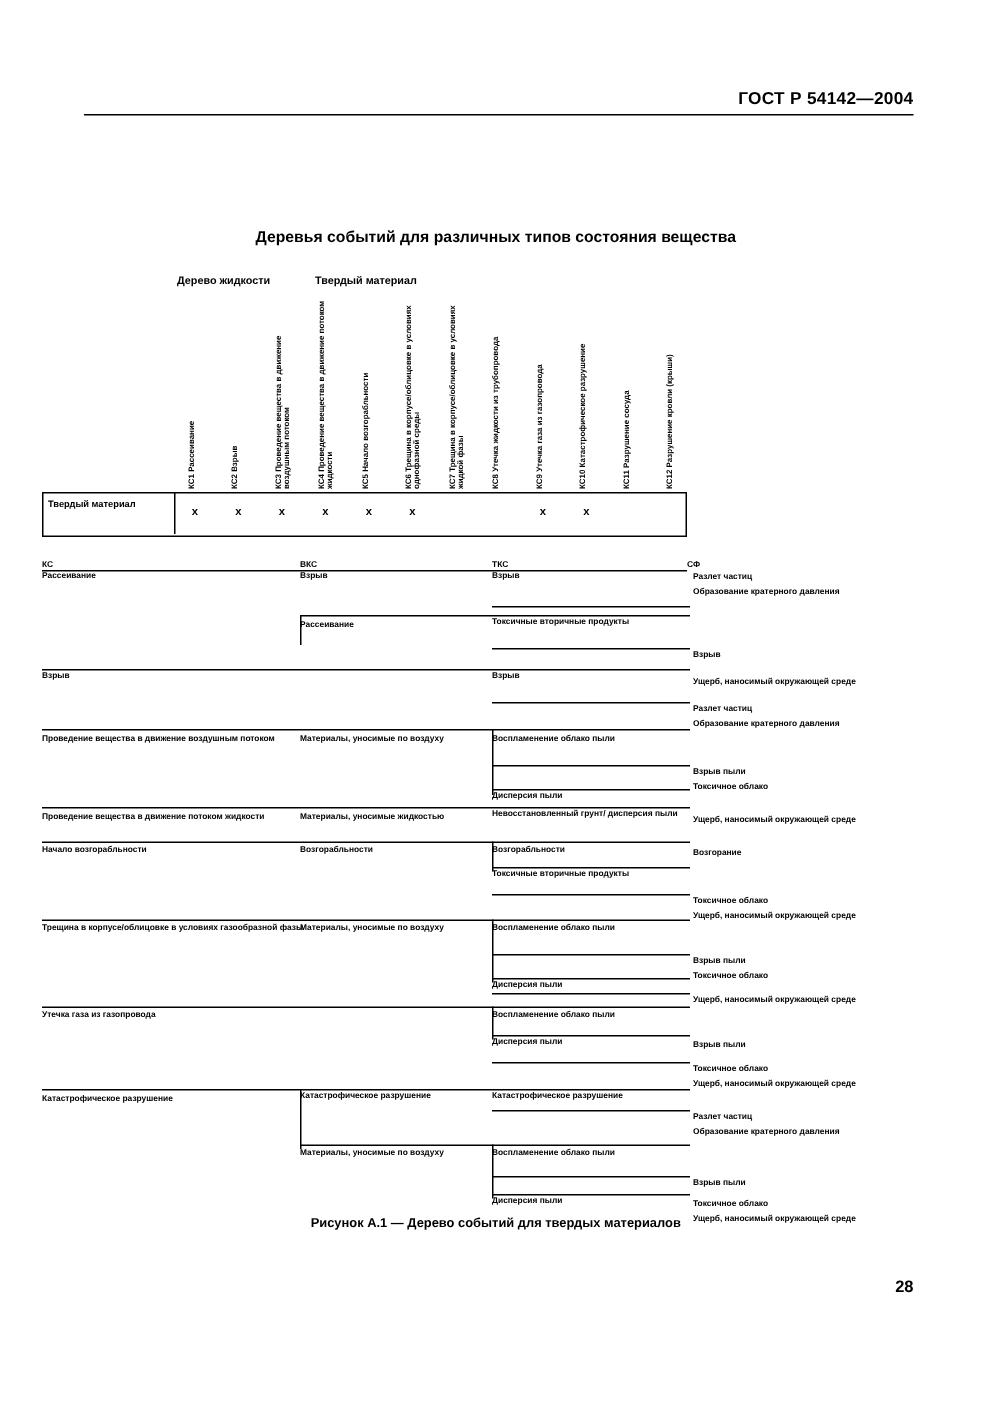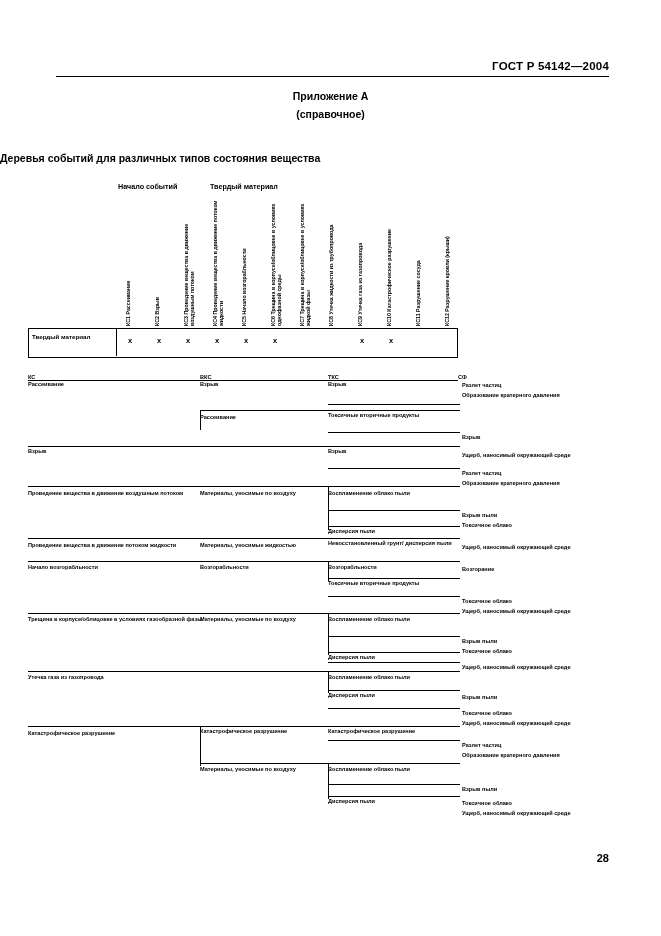--- a/index.html
+++ b/index.html
@@ -46,21 +46,21 @@
   }
   .appendix .sub {
     display: block;
     margin-top: 6px;
     font-weight: bold;
   }
   .doc-title {
     position: absolute;
     left: 0; right: 0;
     top: 152px;
-    text-align: left;
+    text-align: center;
     font-size: 10.5px;
     font-weight: bold;
   }
   .figure {
     position: absolute;
     left: 28px;
     top: 182px;
     width: 610px;
     height: 625px;
   }
@@ -167,30 +167,26 @@
   }
 </style>
 </head>
 <body>
 
 <div class="page">
 
   <div class="header-std">ГОСТ Р 54142—2004</div>
   <div class="header-rule"></div>
 
-  <div class="appendix">
-    <span>Приложение А</span>
-    <span class="sub">(справочное)</span>
-  </div>
 
   <div class="doc-title">Деревья событий для различных типов состояния вещества</div>
 
   <div class="figure">
 
-    <div class="grp-label" style="left:90px; top:0;">Начало событий</div>
+    <div class="grp-label" style="left:90px; top:0;">Дерево жидкости</div>
     <div class="grp-label" style="left:182px; top:0;">Твердый материал</div>
 
     <div style="position:absolute; left:0; top:12px; width:610px; height:132px;">
       <div class="vcol" style="left:98px; height:104px;"><span class="code">КС1</span> <span>Рассеивание</span></div>
       <div class="vcol" style="left:127px; height:104px;"><span class="code">КС2</span> <span>Взрыв</span></div>
       <div class="vcol" style="left:156px; height:132px;"><span class="code">КС3</span> <span>Проведение вещества в движение воздушным потоком</span></div>
       <div class="vcol" style="left:185px; height:132px;"><span class="code">КС4</span> <span>Проведение вещества в движение потоком жидкости</span></div>
       <div class="vcol" style="left:214px; height:104px;"><span class="code">КС5</span> <span>Начало возгорабльности</span></div>
       <div class="vcol" style="left:243px; height:132px;"><span class="code">КС6</span> <span>Трещина в корпусе/облицовке в условиях однофазной среды</span></div>
       <div class="vcol" style="left:272px; height:132px;"><span class="code">КС7</span> <span>Трещина в корпусе/облицовке в условиях жидкой фазы</span></div>
@@ -333,15 +329,16 @@
 
       <div class="node" style="left:300px; top:424px;">Дисперсия пыли</div>
       <div class="hline" style="left:300px; top:422px; width:132px;"></div>
       <div class="vline2" style="left:300px; top:389px; height:36px;"></div>
       <div class="node" style="left:434px; top:426px;">Токсичное облако</div>
       <div class="node" style="left:434px; top:436px;">Ущерб, наносимый окружающей среде</div>
 
     </div>
   </div>
 
+  <div class="caption">Рисунок А.1 — Дерево событий для твердых материалов</div>
   <div class="pagenum">28</div>
 
 </div>
 
 </body></html>

